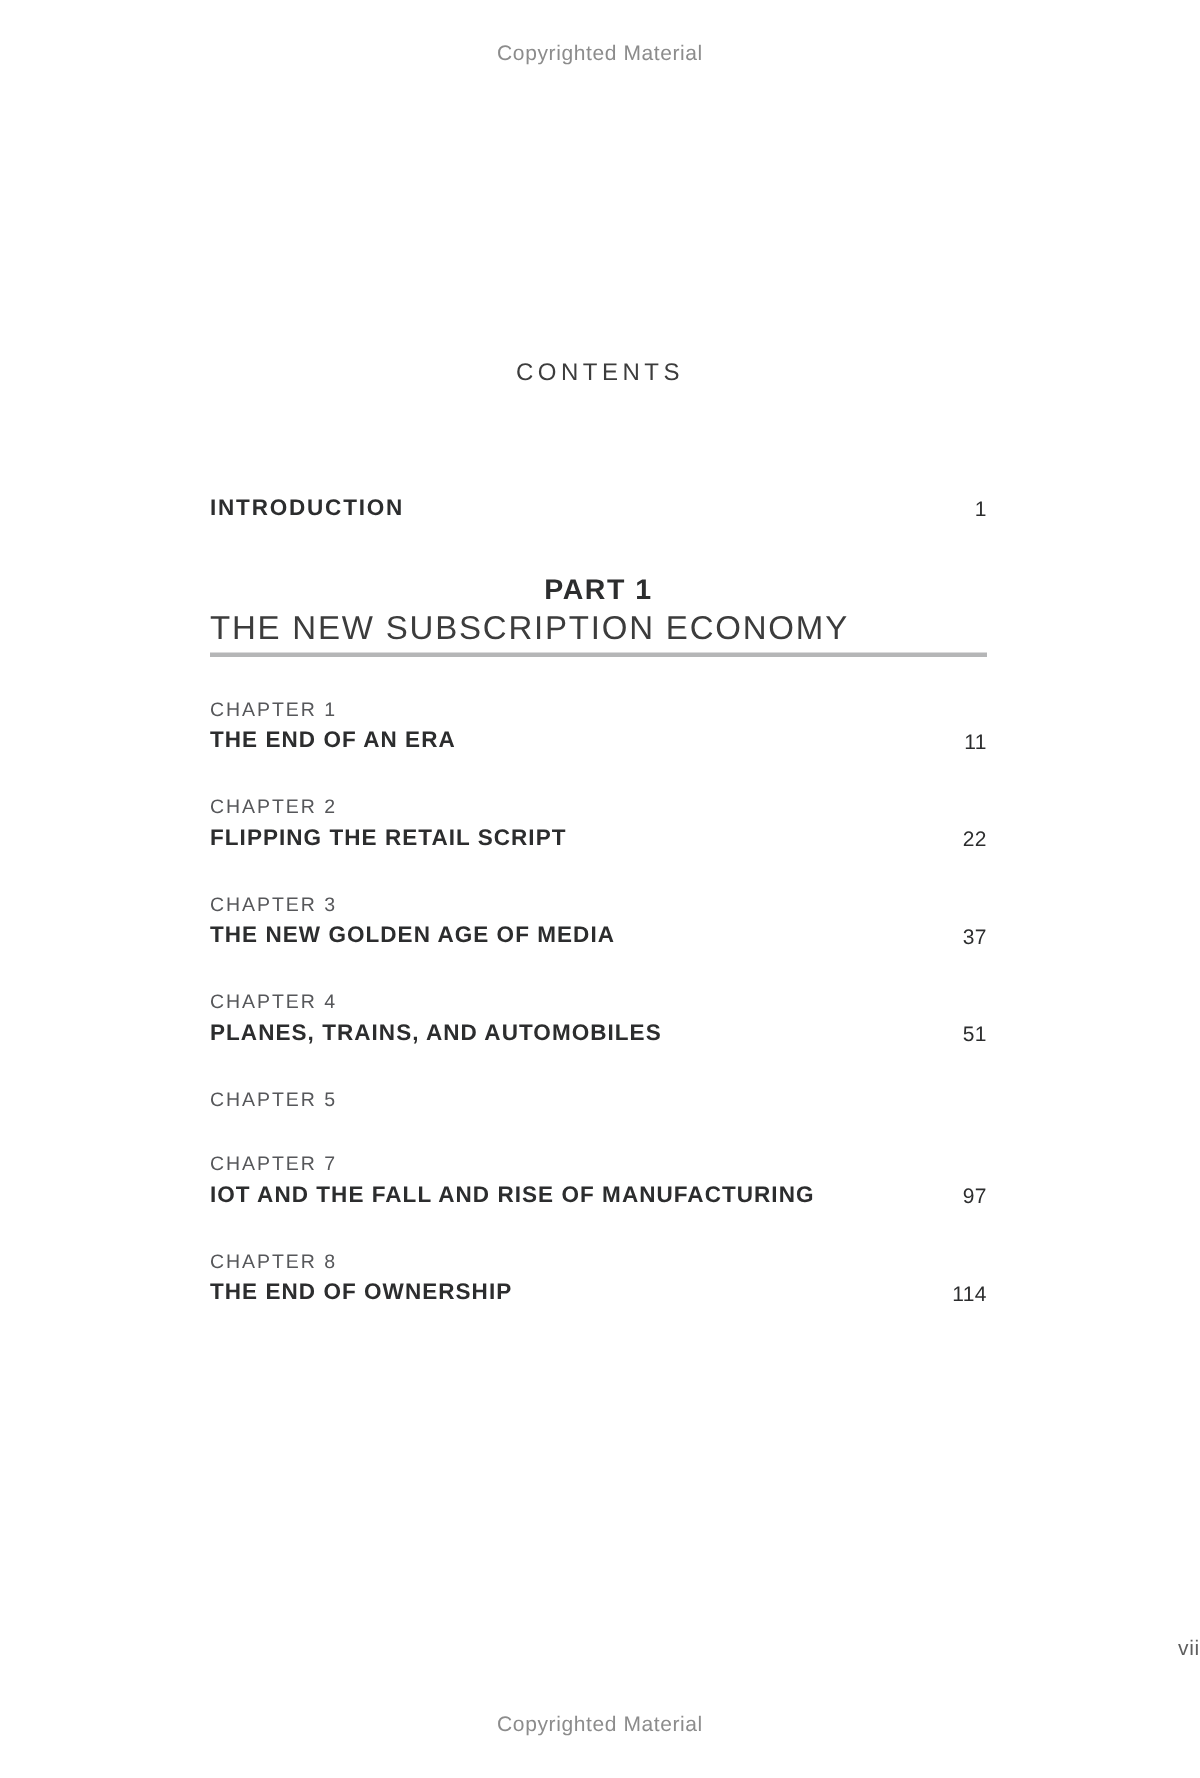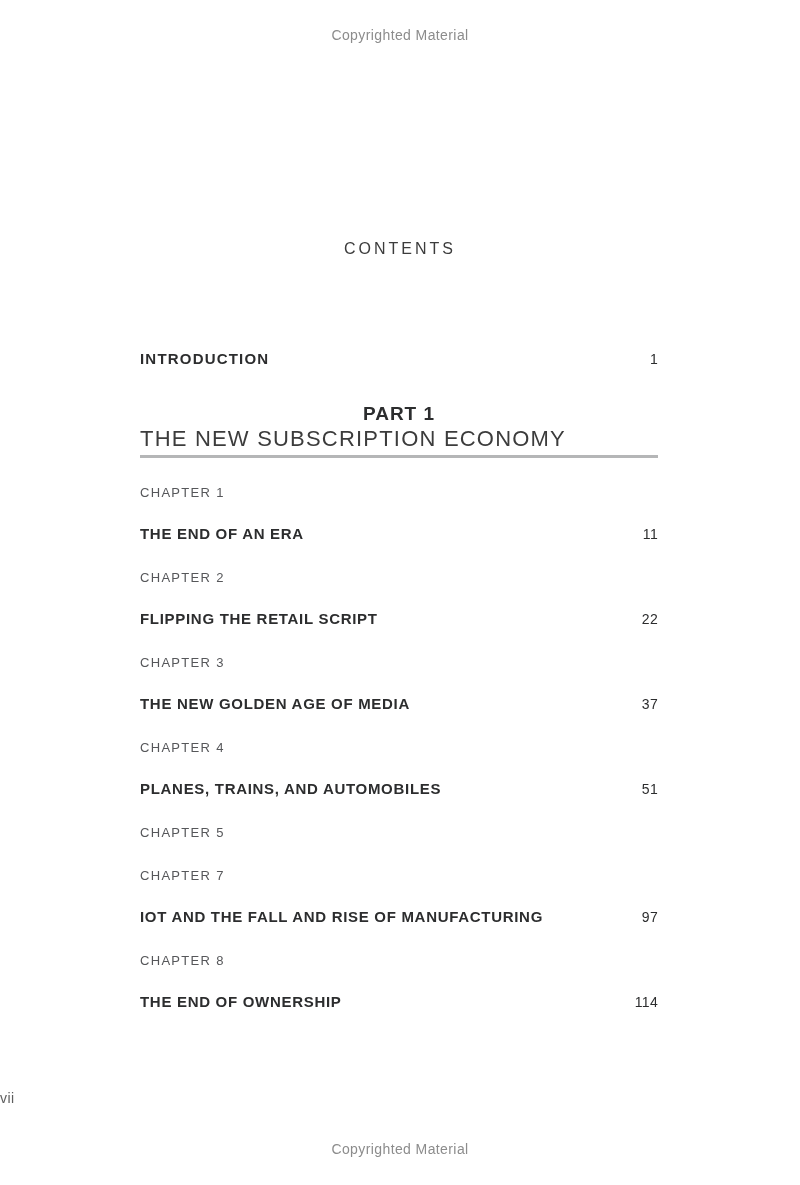--- a/index.html
+++ b/index.html
@@ -35,21 +35,20 @@
   }
   .col {
     position: absolute;
     left: 140px; top: 330px;
     width: 518px;
   }
   .toc-row {
     display: flex;
     justify-content: space-between;
     align-items: flex-end;
-    margin-top: 20px;
   }
   .intro-row { line-height: 18px; }
   .intro-label {
     font-size: 15px; font-weight: bold;
     letter-spacing: 1.2px;
     color: var(--chapter_title, #2c2d2e);
   }
   .page-num {
     font-size: 14px;
     letter-spacing: 0.3px;
@@ -87,21 +86,21 @@
   .entry-titles {
     flex: 1;
     font-size: 15px; font-weight: bold;
     letter-spacing: 0.7px;
     line-height: 22px;
     color: var(--chapter_title, #2c2d2e);
   }
   .entry-page { line-height: 22px; }
   .folio {
     position: absolute; left: 0; right: 0; top: 1090px;
-    text-align: left;
+    text-align: right;
     font-size: 14px;
     letter-spacing: 0.5px;
     color: #5e5e5e;
   }
 </style>
 </head>
 <body>
 
 <div class="page">
 

